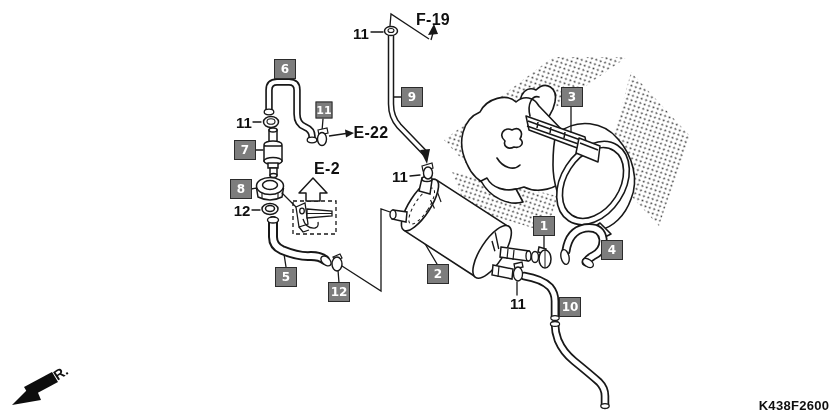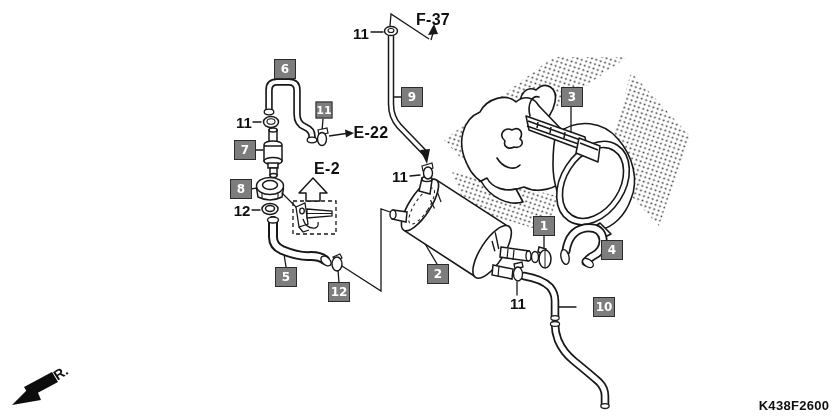--- a/index.html
+++ b/index.html
@@ -224,27 +224,27 @@
   <div id="labels-layer" style="position:absolute;left:0;top:0;width:840px;height:420px;">
       <div class="callout" style="left: 544px; top: 226px;">1</div>
       <div class="callout" style="left: 438px; top: 274px;">2</div>
       <div class="callout" style="left: 572px; top: 97px;">3</div>
       <div class="callout" style="left: 612px; top: 250px;">4</div>
       <div class="callout" style="left: 286px; top: 277px;">5</div>
       <div class="callout" style="left: 285px; top: 69px;">6</div>
       <div class="callout" style="left: 245px; top: 150px;">7</div>
       <div class="callout" style="left: 241px; top: 189px;">8</div>
       <div class="callout" style="left: 412px; top: 97px;">9</div>
-      <div class="callout" style="left: 604px; top: 307px;">10</div>
+      <div class="callout" style="left: 570px; top: 307px;">10</div>
       <div class="callout small" style="left: 324px; top: 110px;">11</div>
       <div class="callout" style="left: 339px; top: 292px;">12</div>
       <div class="lbl part" style="left: 361px; top: 33px;">11</div>
       <div class="lbl part" style="left: 244px; top: 122px;">11</div>
       <div class="lbl part" style="left: 400px; top: 176px;">11</div>
       <div class="lbl part" style="left: 518px; top: 303px;">11</div>
       <div class="lbl part" style="left: 242px; top: 210px;">12</div>
-      <div class="lbl ref" style="left: 433px; top: 20px;">F-37</div>
+      <div class="lbl ref" style="left: 433px; top: 20px;">F-19</div>
       <div class="lbl ref" style="left: 371px; top: 133px;">E-22</div>
       <div class="lbl ref" style="left: 327px; top: 169px;">E-2</div>
       <div class="lbl fr" style="left: 57px; top: 375px;">FR.</div>
       <div class="lbl code" style="left: 780px; top: 405px;">K438F2600</div>
     </div>
 </div>
 
 </body></html>

